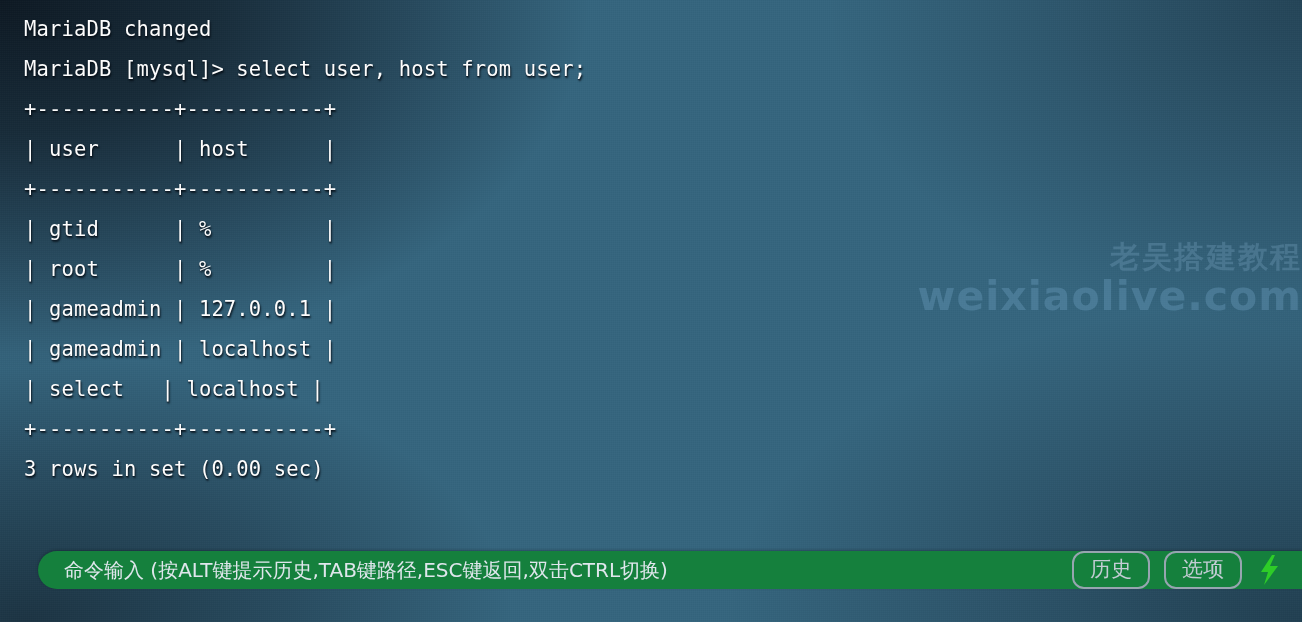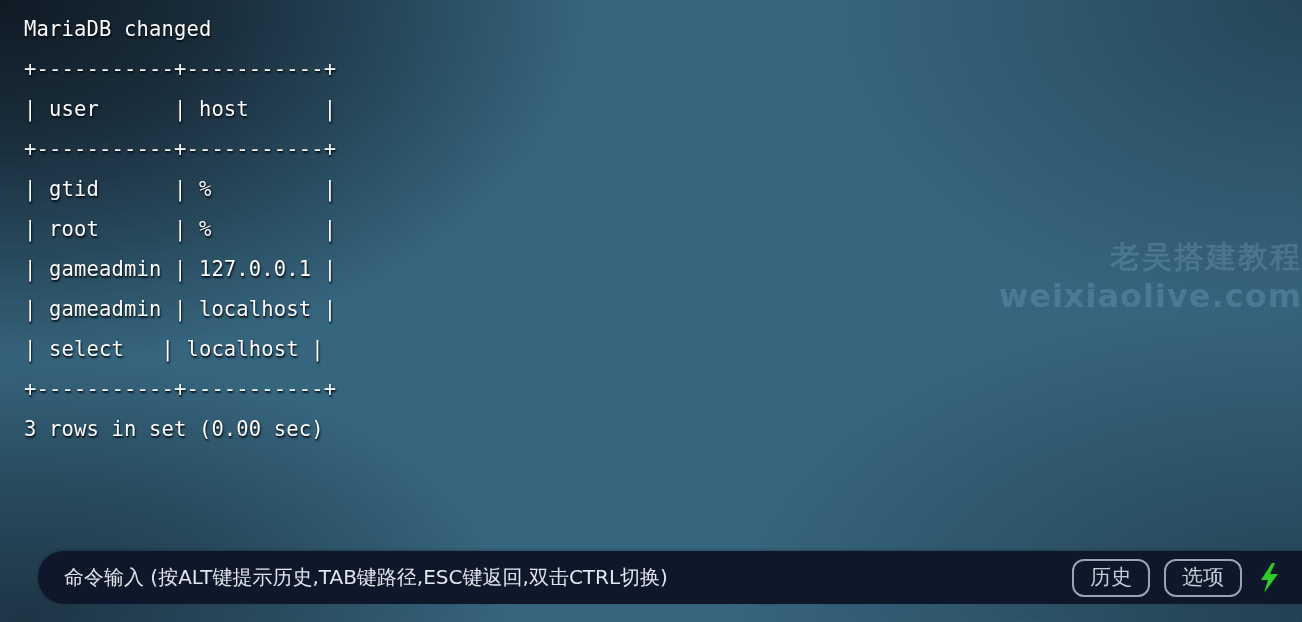--- a/index.html
+++ b/index.html
@@ -99,21 +99,21 @@
   .wm-cn {
     font-family: "DejaVu Sans", sans-serif;
     font-size: 30px;
     font-weight: 700;
     letter-spacing: 2px;
     color: rgba(125,170,200,0.30);
     line-height: 38px;
   }
   .wm-url {
     font-family: "DejaVu Sans", sans-serif;
-    font-size: 32px;
+    font-size: 41px;
     font-weight: 700;
     letter-spacing: 1px;
     color: rgba(110,160,195,0.36);
     line-height: 40px;
   }
 
   
   .terminal {
     position: absolute;
     left: 24px;
@@ -133,22 +133,22 @@
       1px 2px 2px rgba(6,14,22,0.85),
       0 1px 1px rgba(6,14,22,0.6);
   }
 
   
   .cmdbar {
     position: absolute;
     left: 38px;
     right: 0;
     top: 551px;
-    height: 53px;
-    background: #0f172a;
+    height: 38px;
+    background: #15803d;
     border-top-left-radius: 26px;
     border-bottom-left-radius: 26px;
     display: flex;
     align-items: center;
     z-index: 4;
     box-shadow: 0 -1px 3px rgba(0,0,0,0.25);
   }
   .cmd-hint {
     flex: 1 1 auto;
     padding-left: 26px;
@@ -198,20 +198,21 @@
   <div class="bg-layer bg-corner-br"></div>
   <div class="bg-layer bg-texture"></div>
 
   <div class="watermark">
     <div class="wm-cn">老吴搭建教程</div>
     <div class="wm-url">weixiaolive.com</div>
   </div>
 
   <div class="terminal" id="terminal-output">
       <div class="term-line">MariaDB changed</div>
+      <div class="term-line">MariaDB [mysql]&gt; select user, host from user;</div>
       <div class="term-line">+-----------+-----------+</div>
       <div class="term-line">| user      | host      |</div>
       <div class="term-line">+-----------+-----------+</div>
       <div class="term-line">| gtid      | %         |</div>
       <div class="term-line">| root      | %         |</div>
       <div class="term-line">| gameadmin | 127.0.0.1 |</div>
       <div class="term-line">| gameadmin | localhost |</div>
       <div class="term-line">| select   | localhost |</div>
       <div class="term-line">+-----------+-----------+</div>
       <div class="term-line">3 rows in set (0.00 sec)</div>

